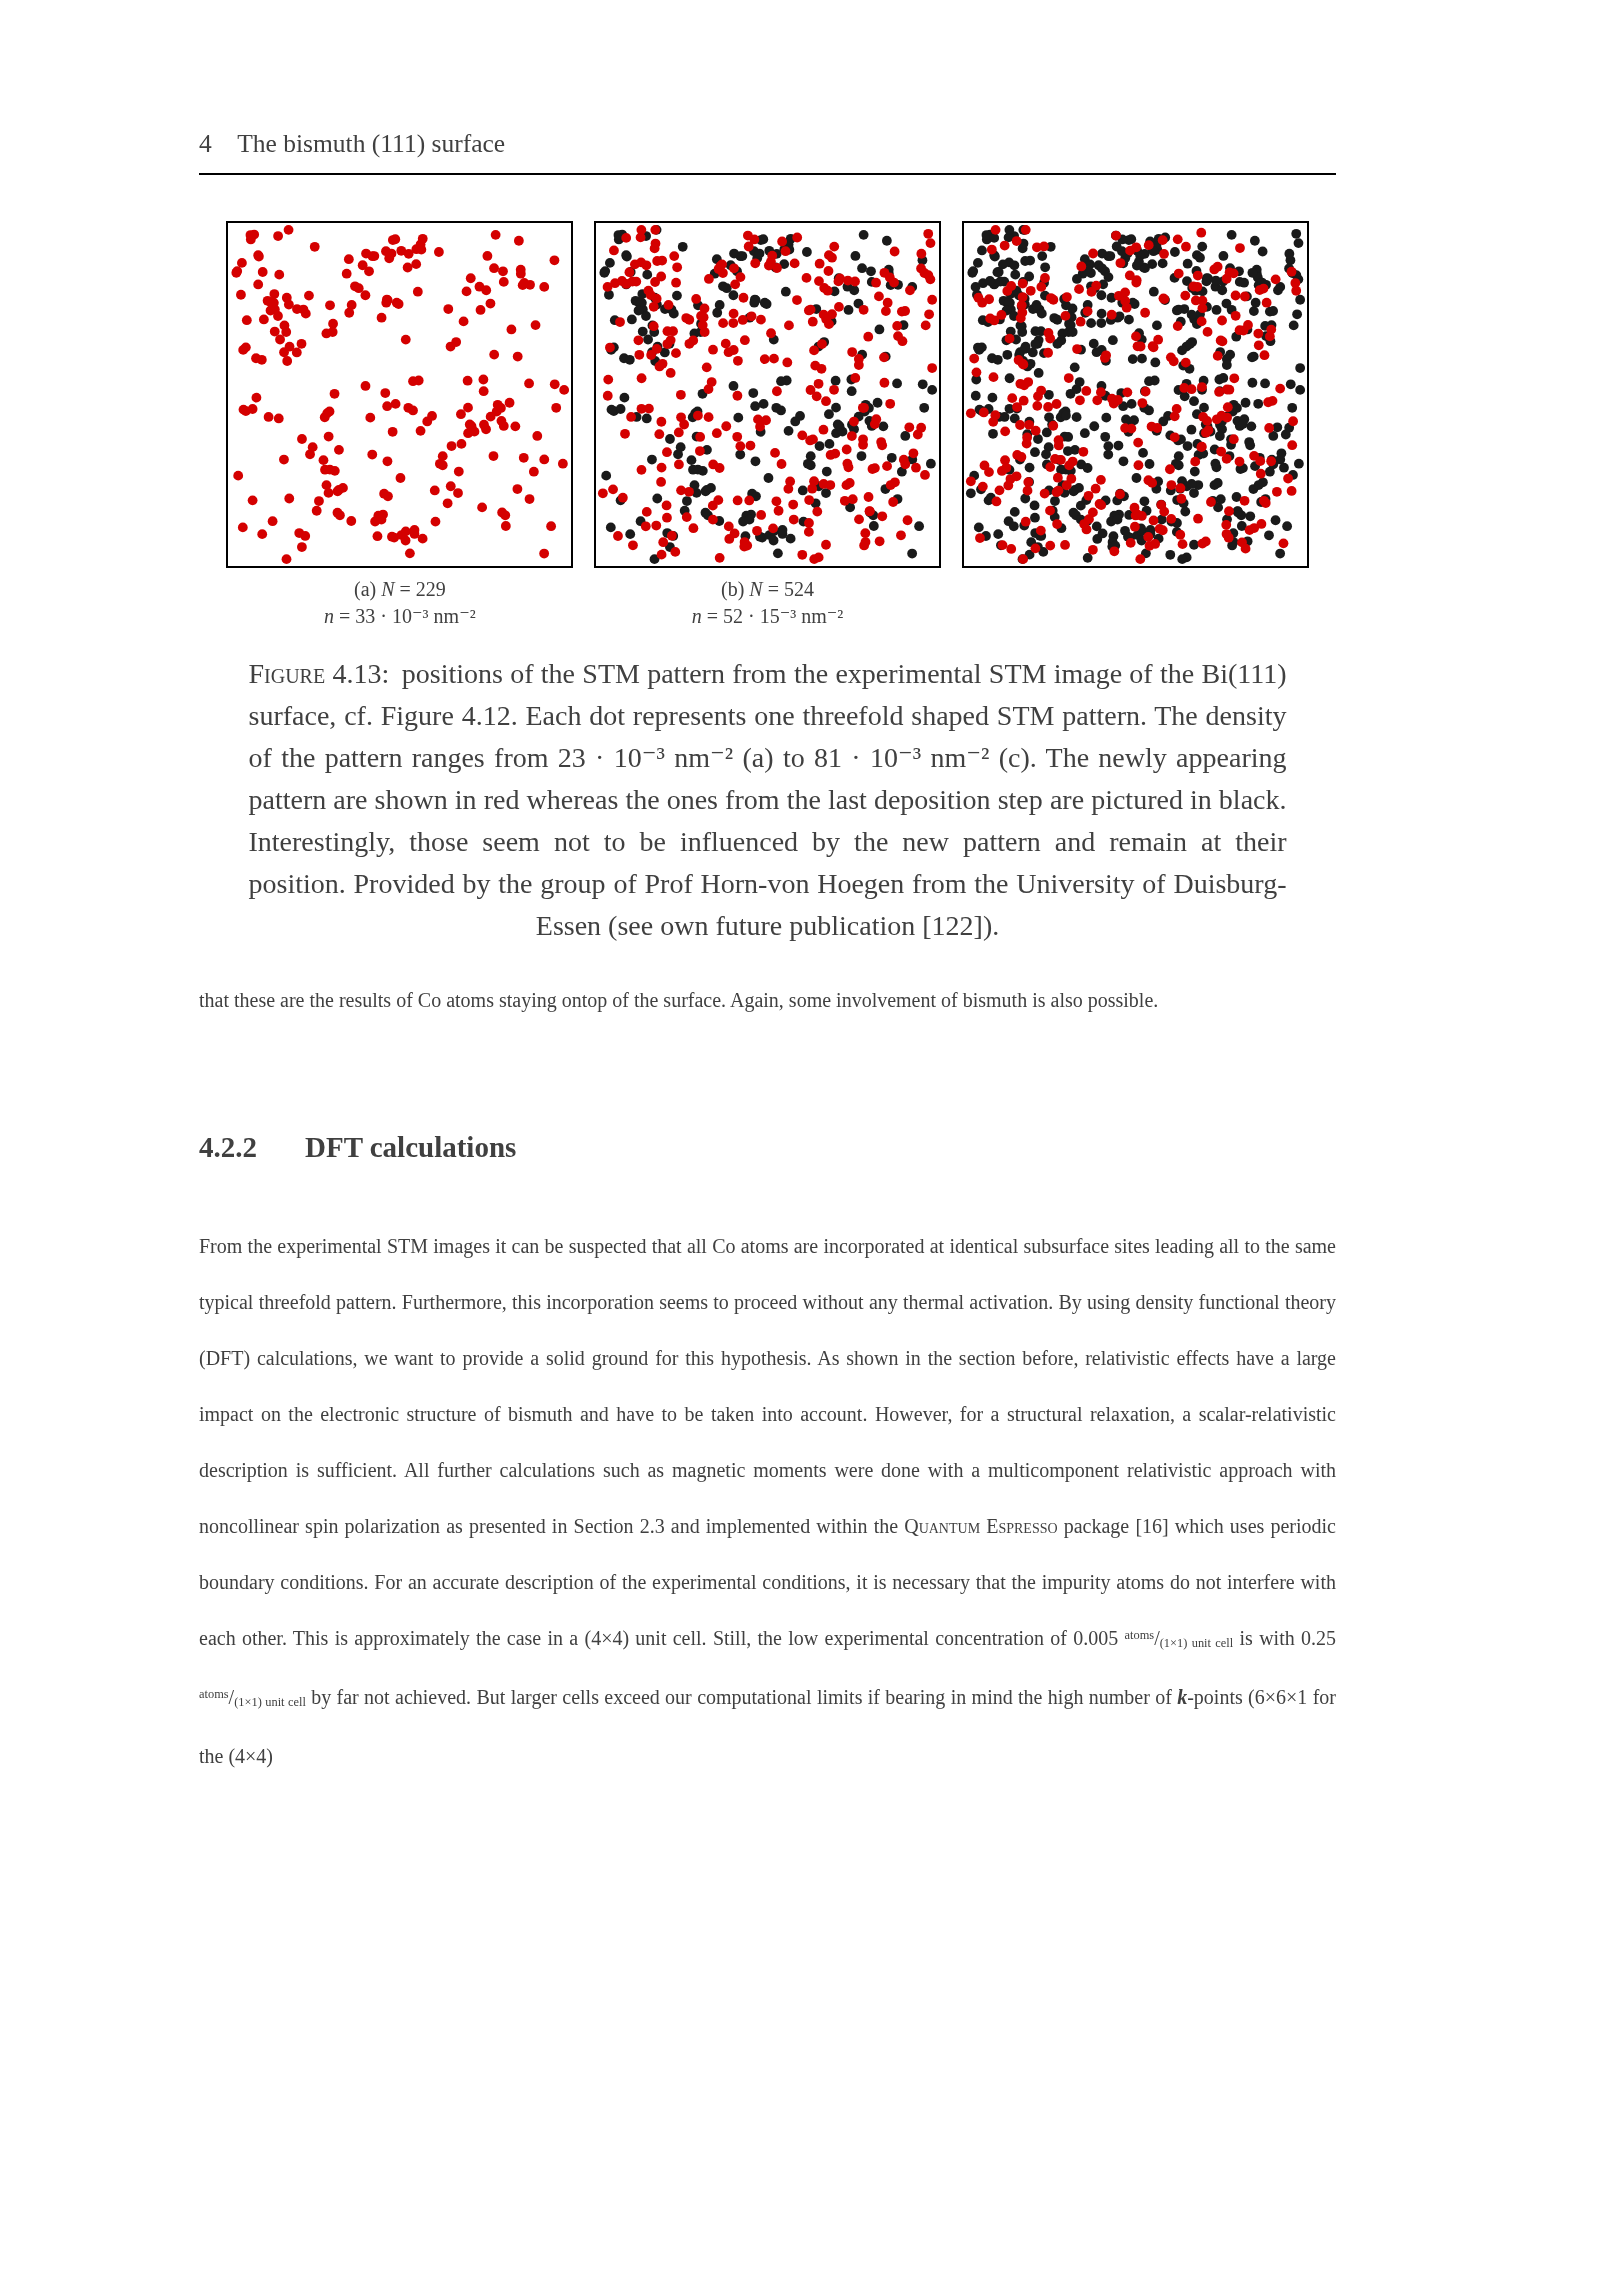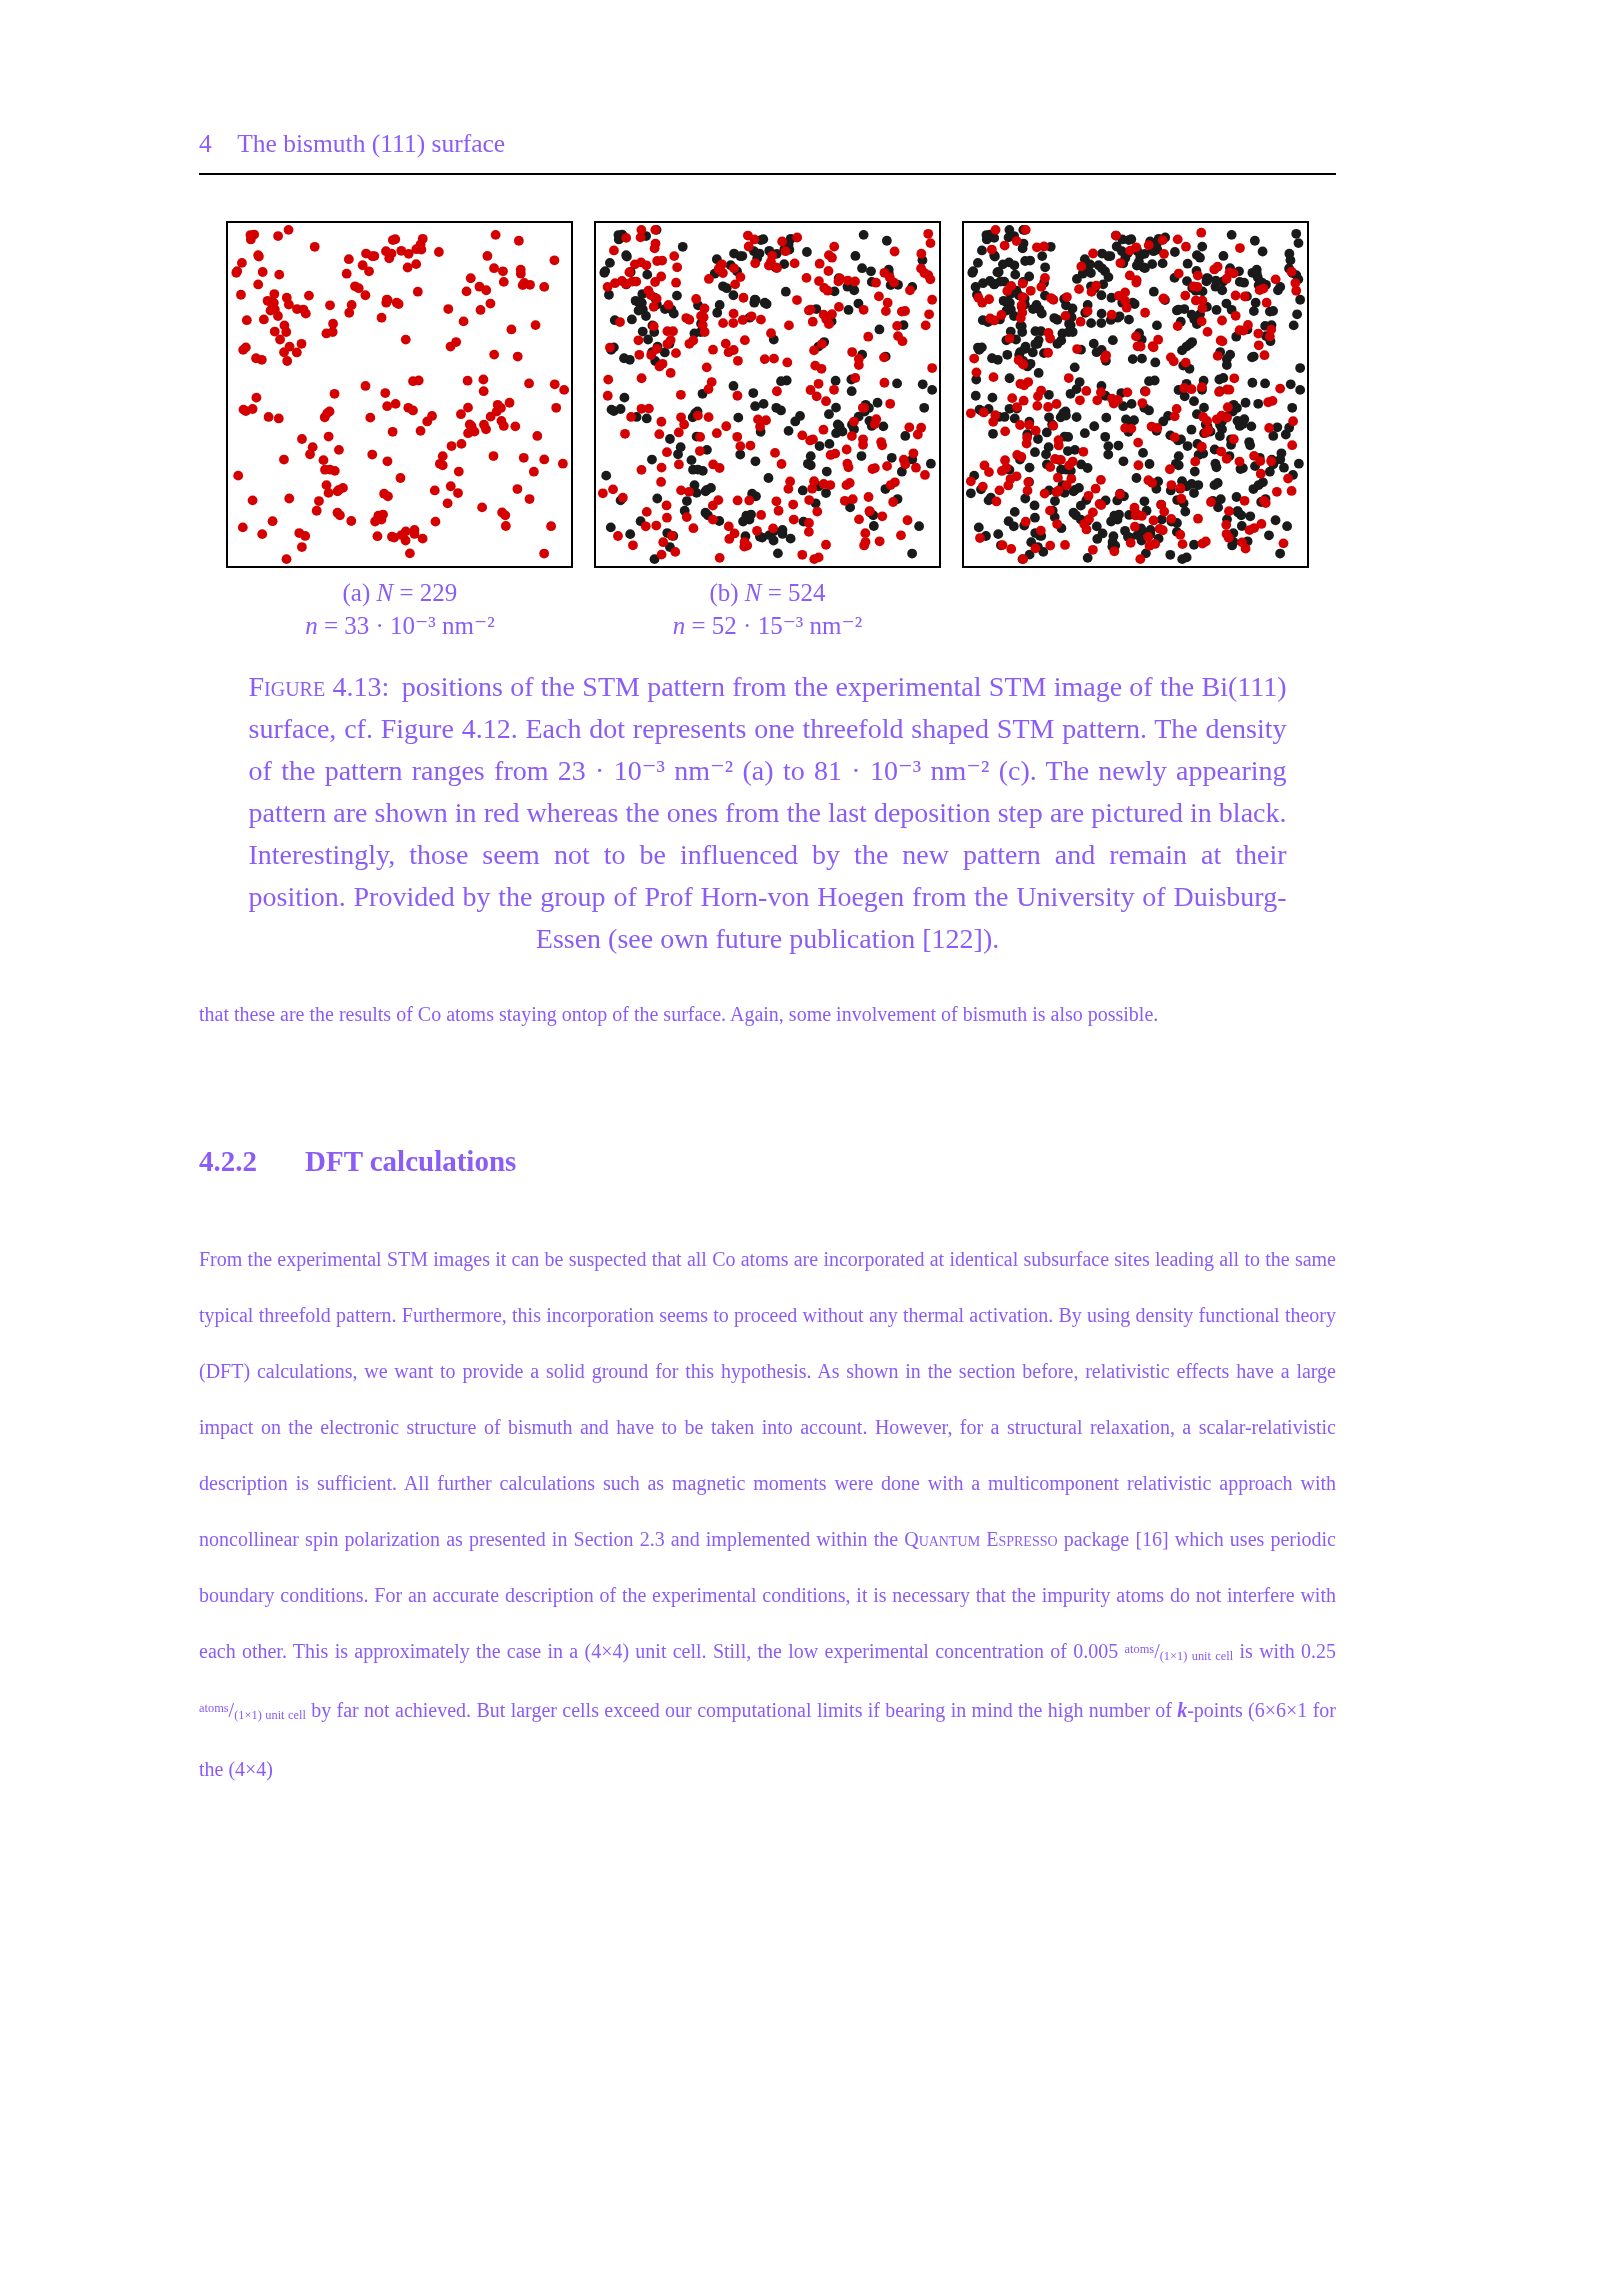--- a/index.html
+++ b/index.html
@@ -3,34 +3,34 @@
 <meta charset="utf-8">
 <style>
   html,body{margin:0;padding:0;background:#ffffff;}
   .page{
     position:relative;
     width:1622px;height:2295px;
     box-sizing:border-box;
     padding:129px 286px 0 199px;
     background:#ffffff;
     font-family:"Liberation Serif","DejaVu Serif",serif;
-    color:#8b5cf6;
+    color:#404040;
   }
   
   .running-header{font-size:25.5px;line-height:1.2;}
   .running-header .hnum{margin-right:25.5px;}
   .head-rule{margin-top:13.7px;border:0;border-top:2px solid #000;height:0;}
 
   
   .figure{margin:46px 0 0 0;padding:0;}
   .panels{display:flex;justify-content:center;gap:20.6px;}
   .panel{width:347px;}
   .panel-box{width:347px;height:347px;border:2px solid #000;box-sizing:border-box;background:#fff;}
   .panel-box svg{display:block;width:100%;height:100%;}
-  .panel-caption{margin-top:7.8px;text-align:center;font-size:25px;line-height:1.33;}
+  .panel-caption{margin-top:7.8px;text-align:center;font-size:20px;line-height:1.33;}
   .run-italic{font-style:italic;}
 
   
   .fig-caption{
     margin:23.5px auto 0 auto;width:1038px;
     font-size:28px;line-height:1.5;
     text-align:justify;text-align-last:center;
   }
   .fig-caption-label{font-variant:small-caps;margin-right:0.45em;}
 

